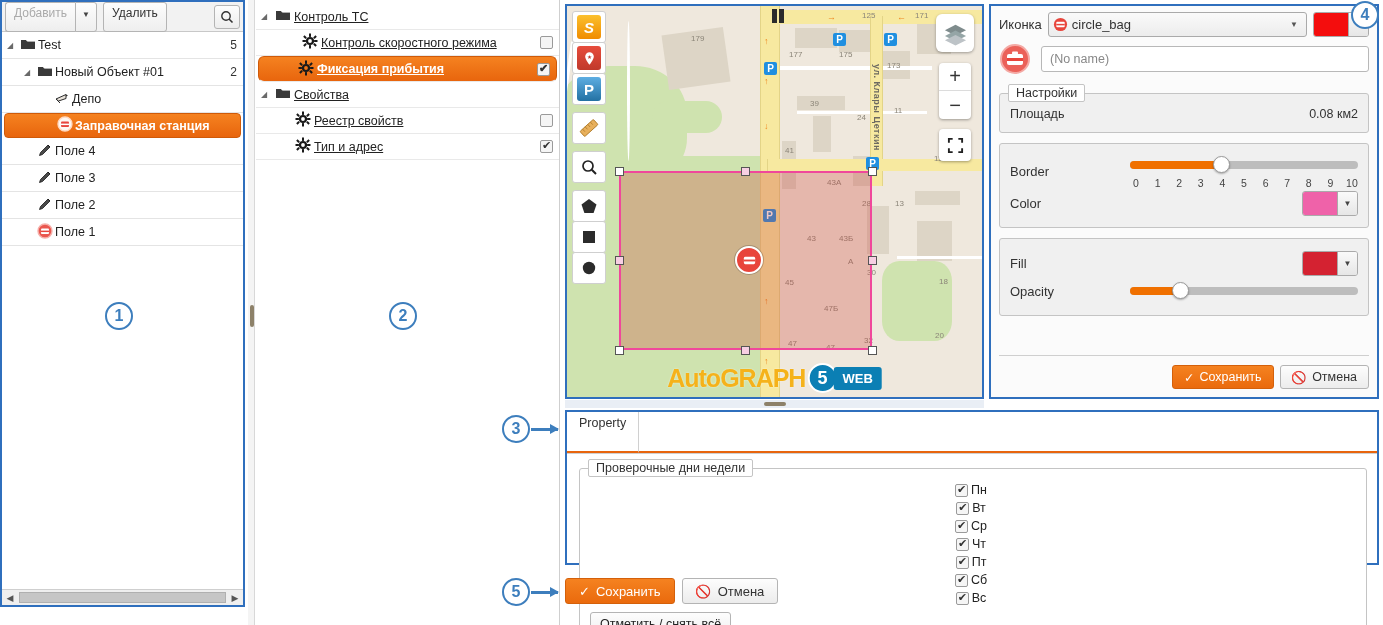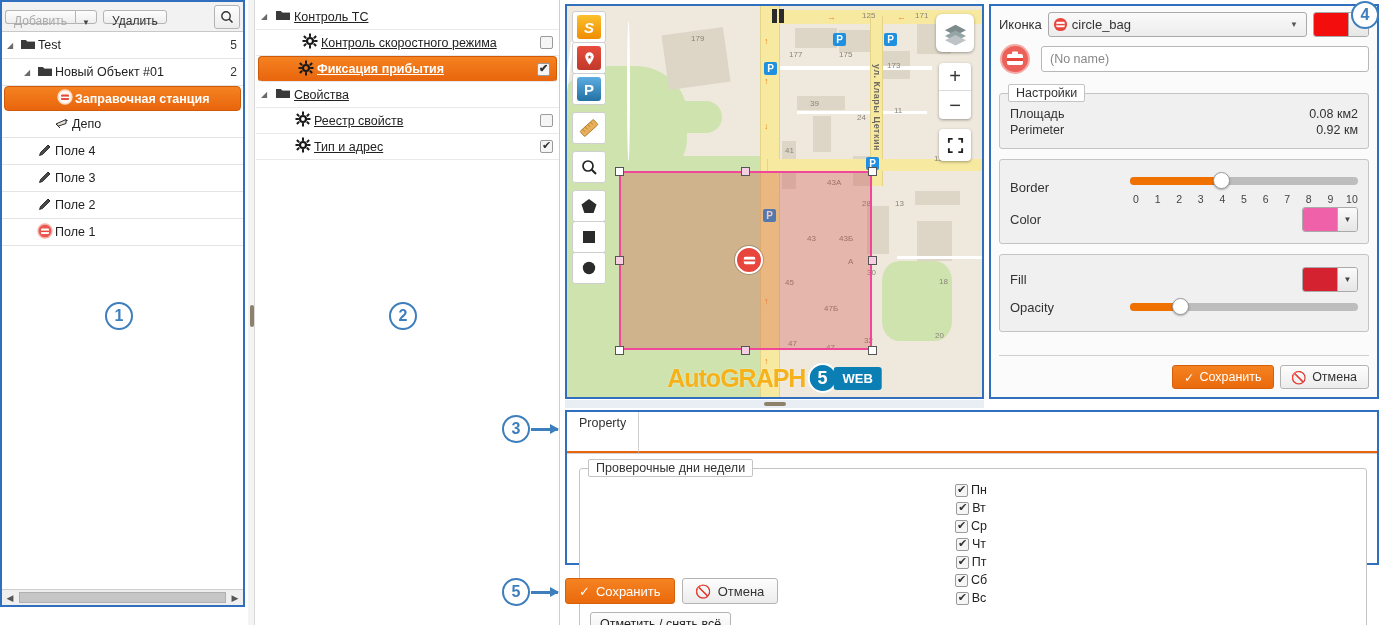--- a/index.html
+++ b/index.html
@@ -17,21 +17,21 @@
   
   #panel1 {
     position: absolute; left: 0; top: 0; width: 245px; height: 607px;
     border: 2px solid #2f6fbd; background: #ffffff;
   }
   .p1-toolbar {
     height: 30px; background: #f2f2f2; border-bottom: 1px solid #c8c8c8;
     display: flex; align-items: center; padding: 0 3px; gap: 0px;
   }
   .btn-grey {
-    height: 14px; background: linear-gradient(#fdfdfd,#eeeeee);
+    height: 30px; background: linear-gradient(#fdfdfd,#eeeeee);
     border: 1px solid #b4b4b4; border-radius: 3px;
     font-size: 12px; color: #333; padding: 0 8px; line-height: 20px;
     cursor: pointer; white-space: nowrap;
   }
   .btn-grey.disabled { color: #aaaaaa; }
   .btn-split-l { border-radius: 3px 0 0 3px; border-right: none; }
   .btn-split-r { border-radius: 0 3px 3px 0; width: 22px; padding: 0; text-align: center; }
   .caret { font-size: 8px; color: #444; }
   .p1-search {
     margin-left: auto; width: 26px; height: 24px;
@@ -375,38 +375,38 @@
         </div>
         <div class="tree-row" style="padding-left: 17px;">
           <span class="twisty">◢</span>
           <span class="ico"><svg width="16" height="16" viewBox="0 0 16 16">
               <path d="M1 4.5h5l1.3 1.6H15v7H1z" fill="#3a3a3a"></path>
               <path d="M1 4.5h5l1.3 1.6H15" fill="none" stroke="#3a3a3a" stroke-width="1"></path>
             </svg></span>
           <span class="lbl">Новый Объект #01</span>
           <span class="cnt">2</span>
         </div>
+        <div class="tree-row" style="padding-left: 34px;">
+          <span class="twisty"></span>
+          <span class="ico"><svg width="16" height="16" viewBox="0 0 16 16">
+              <path d="M2 9l10-4.5v4L4.5 11z" fill="#e8e2da" stroke="#2a2a2a" stroke-width="1"></path>
+              <path d="M12 4.5l2 1-2 1z" fill="#2a2a2a"></path>
+              <line x1="2" y1="9" x2="6" y2="13" stroke="#2a2a2a" stroke-width="1"></line>
+            </svg></span>
+          <span class="lbl">Депо</span>
+        </div>
         <div class="tree-row sel-orange" style="padding-left: 34px;">
           <span class="twisty"></span>
           <span class="ico"><svg width="16" height="16" viewBox="0 0 16 16">
               <circle cx="8" cy="8" r="7" fill="#ffffff" opacity="0.95"></circle>
               <circle cx="8" cy="8" r="7" fill="none" stroke="#ffd9c0" stroke-width="1.4"></circle>
               <rect x="4" y="5.5" width="8" height="5.5" rx="1" fill="#e8453c"></rect>
               <rect x="4" y="7.6" width="8" height="1.5" fill="#ffffff"></rect>
             </svg></span>
           <span class="lbl">Заправочная станция</span>
-        </div>
-        <div class="tree-row" style="padding-left: 34px;">
-          <span class="twisty"></span>
-          <span class="ico"><svg width="16" height="16" viewBox="0 0 16 16">
-              <path d="M2 9l10-4.5v4L4.5 11z" fill="#e8e2da" stroke="#2a2a2a" stroke-width="1"></path>
-              <path d="M12 4.5l2 1-2 1z" fill="#2a2a2a"></path>
-              <line x1="2" y1="9" x2="6" y2="13" stroke="#2a2a2a" stroke-width="1"></line>
-            </svg></span>
-          <span class="lbl">Депо</span>
         </div>
         <div class="tree-row" style="padding-left: 17px;">
           <span class="twisty"></span>
           <span class="ico"><svg width="16" height="16" viewBox="0 0 16 16">
               <path d="M2.5 13.5l1-3L11 3l2 2-7.5 7.5z" fill="#4a4a4a" stroke="#1a1a1a" stroke-width="0.8"></path>
               <path d="M11 3l2 2" stroke="#1a1a1a" stroke-width="1"></path>
             </svg></span>
           <span class="lbl">Поле 4</span>
         </div>
         <div class="tree-row" style="padding-left: 17px;">
@@ -468,21 +468,21 @@
                 <rect x="12.1" y="7" width="3.4" height="2"></rect>
                 <rect x="2" y="2.6" width="2" height="3.2" transform="rotate(-45 3 4.2)"></rect>
                 <rect x="12" y="10.2" width="2" height="3.2" transform="rotate(-45 13 11.8)"></rect>
                 <rect x="12" y="2.6" width="2" height="3.2" transform="rotate(45 13 4.2)"></rect>
                 <rect x="2" y="10.2" width="2" height="3.2" transform="rotate(45 3 11.8)"></rect>
               </g>
             </svg></span>
           <span class="lbl">Контроль скоростного режима</span>
           <span class="chkbox"></span>
         </div>
-        <div class="p2-row sel-orange" style="padding-left: 20px;">
+        <div class="p2-row sel-orange" style="padding-left: 20px; border-radius: 6px;">
           <span class="twisty"></span>
           <span class="ico"><svg width="16" height="16" viewBox="0 0 16 16">
               <circle cx="8" cy="8" r="3" fill="none" stroke="#1a1a1a" stroke-width="2.2"></circle>
               <g fill="#1a1a1a">
                 <rect x="7" y="0.5" width="2" height="3.4"></rect>
                 <rect x="7" y="12.1" width="2" height="3.4"></rect>
                 <rect x="0.5" y="7" width="3.4" height="2"></rect>
                 <rect x="12.1" y="7" width="3.4" height="2"></rect>
                 <rect x="2" y="2.6" width="2" height="3.2" transform="rotate(-45 3 4.2)"></rect>
                 <rect x="12" y="10.2" width="2" height="3.2" transform="rotate(-45 13 11.8)"></rect>
@@ -750,24 +750,20 @@
         <rect x="13" y="8.5" width="6" height="3" rx="1" fill="#ffffff"></rect>
       </svg>
       <div class="namefield">(No name)</div>
     </div>
 
     <div class="group">
       <div class="gl">Настройки</div>
       <div class="kv">
         <span>Площадь</span>
         <span>0.08 км2</span>
-      </div>
-      <div class="kv">
-        <span>Perimeter</span>
-        <span>0.92 км</span>
       </div>
     </div>
 
     <div class="group" style="padding-top:10px;">
       <div class="prop-row">
         <span class="pl">Border</span>
         <div style="flex:1;">
           <div class="slider">
             <div class="sl-track"></div>
             <div class="sl-fill" id="borderFill" style="width: 40%;"></div>

